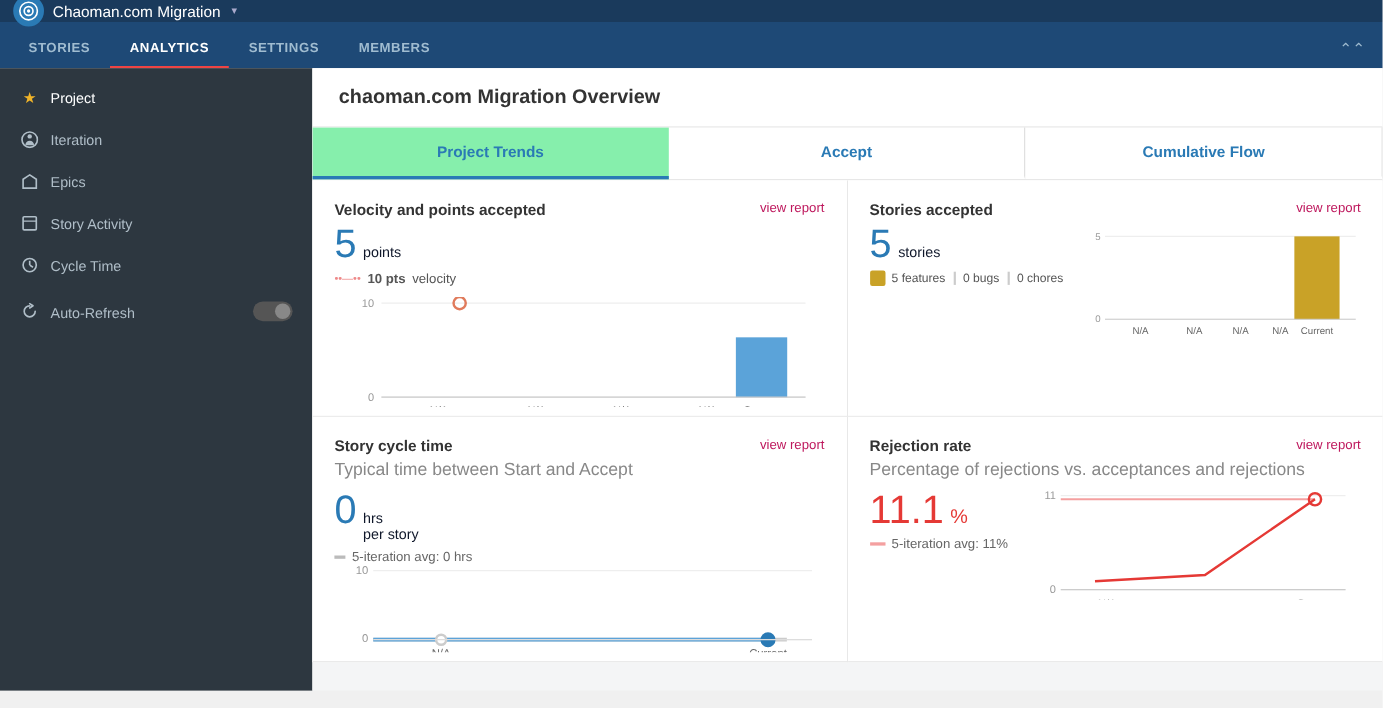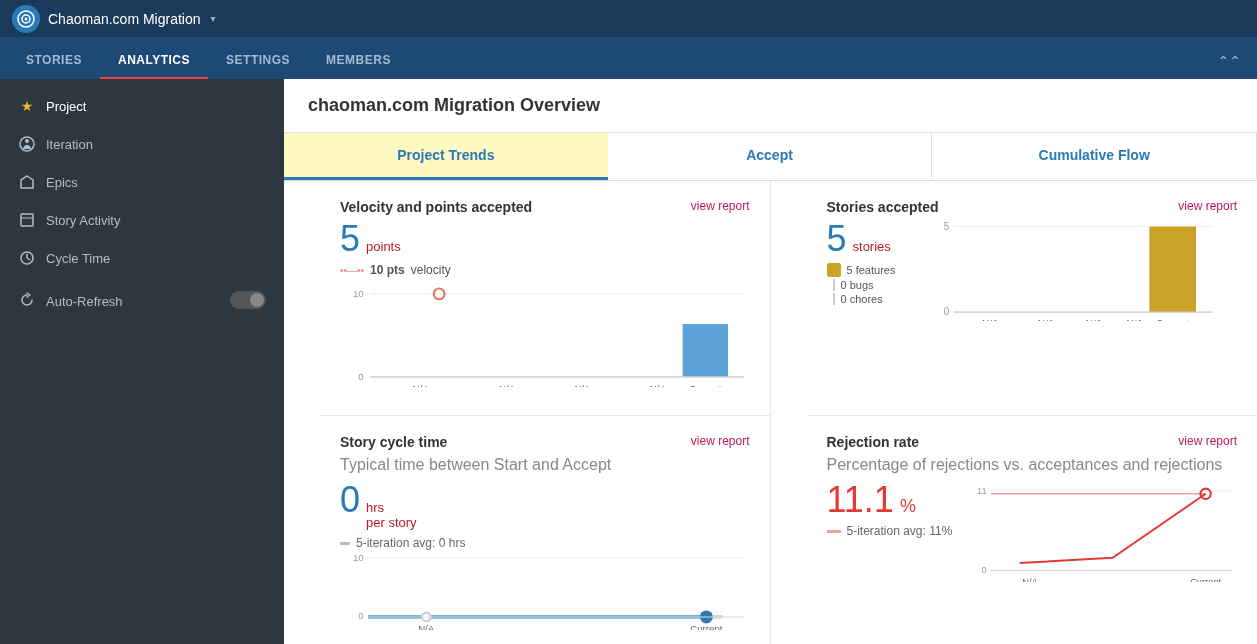--- a/index.html
+++ b/index.html
@@ -1,21 +1,21 @@
 <!DOCTYPE html>
 <html><head>
   <meta charset="utf-8">
   <style>
     * { box-sizing: border-box; margin: 0; padding: 0; }
     body { font-family: 'Segoe UI', Arial, sans-serif; font-size: 13px; background: #f0f0f0; }
 
     
     .top-bar {
       background: #1a3a5c;
-      height: 37px;
+      height: 20px;
       display: flex;
       align-items: center;
       padding: 0 12px;
       gap: 8px;
     }
     .top-bar-logo {
       width: 28px; height: 28px;
       background: #2a7ab5;
       border-radius: 50%;
       display: flex; align-items: center; justify-content: center;
@@ -148,38 +148,37 @@
       text-align: center;
       padding: 14px;
       font-size: 14px;
       font-weight: 600;
       color: #2a7ab5;
       cursor: pointer;
       border-bottom: 3px solid transparent;
     }
     .tab.active {
       border-bottom: 3px solid #2a7ab5;
-      background: #fef9c3;
+      background: #86efac;
     }
     .tab:not(.active) { border-right: 1px solid #ddd; }
 
     
     .content-grid {
       display: grid;
       grid-template-columns: 1fr 1fr;
       gap: 0;
       background: white;
     }
 
     .chart-panel {
-      padding: 18px 20px 28px;
+      padding: 18px 20px 8px;
       border-right: 1px solid #e8e8e8;
       border-bottom: 1px solid #e8e8e8;
       background: white;
-      margin-left: 36px;
     }
     .chart-panel:nth-child(even) { border-right: none; }
 
     .chart-header {
       display: flex;
       justify-content: space-between;
       align-items: flex-start;
       margin-bottom: 6px;
     }
     .chart-title {
@@ -207,21 +206,21 @@
       margin-bottom: 6px;
     }
     .big-number {
       font-size: 36px;
       font-weight: 300;
       color: #2a7ab5;
       line-height: 1;
     }
     .big-unit {
       font-size: 13px;
-      color: #b91c1c;
+      color: #0f172a;
     }
 
     
     .velocity-line {
       display: flex;
       align-items: center;
       gap: 6px;
       font-size: 12px;
       color: #555;
       margin-bottom: 10px;
@@ -235,21 +234,20 @@
 
     
     .chart-svg {
       width: 100%;
       height: 100%;
     }
 
     
     .legend {
       display: flex;
-      flex-direction: column;
       gap: 2px;
       margin-top: 4px;
     }
     .legend-item {
       display: flex;
       align-items: center;
       gap: 6px;
       font-size: 11px;
       color: #555;
     }

